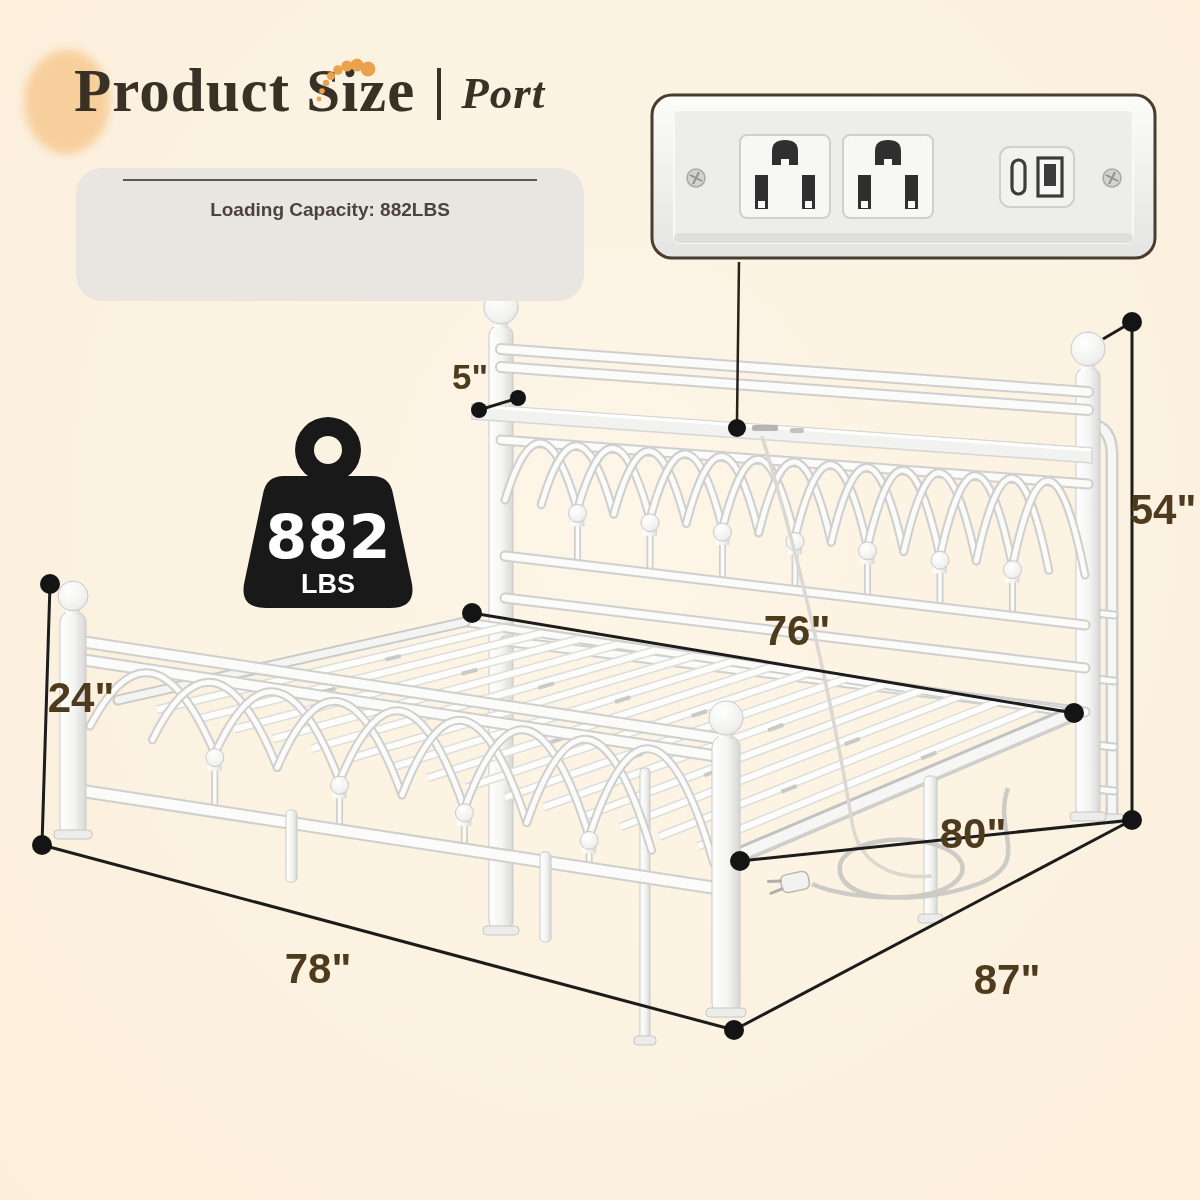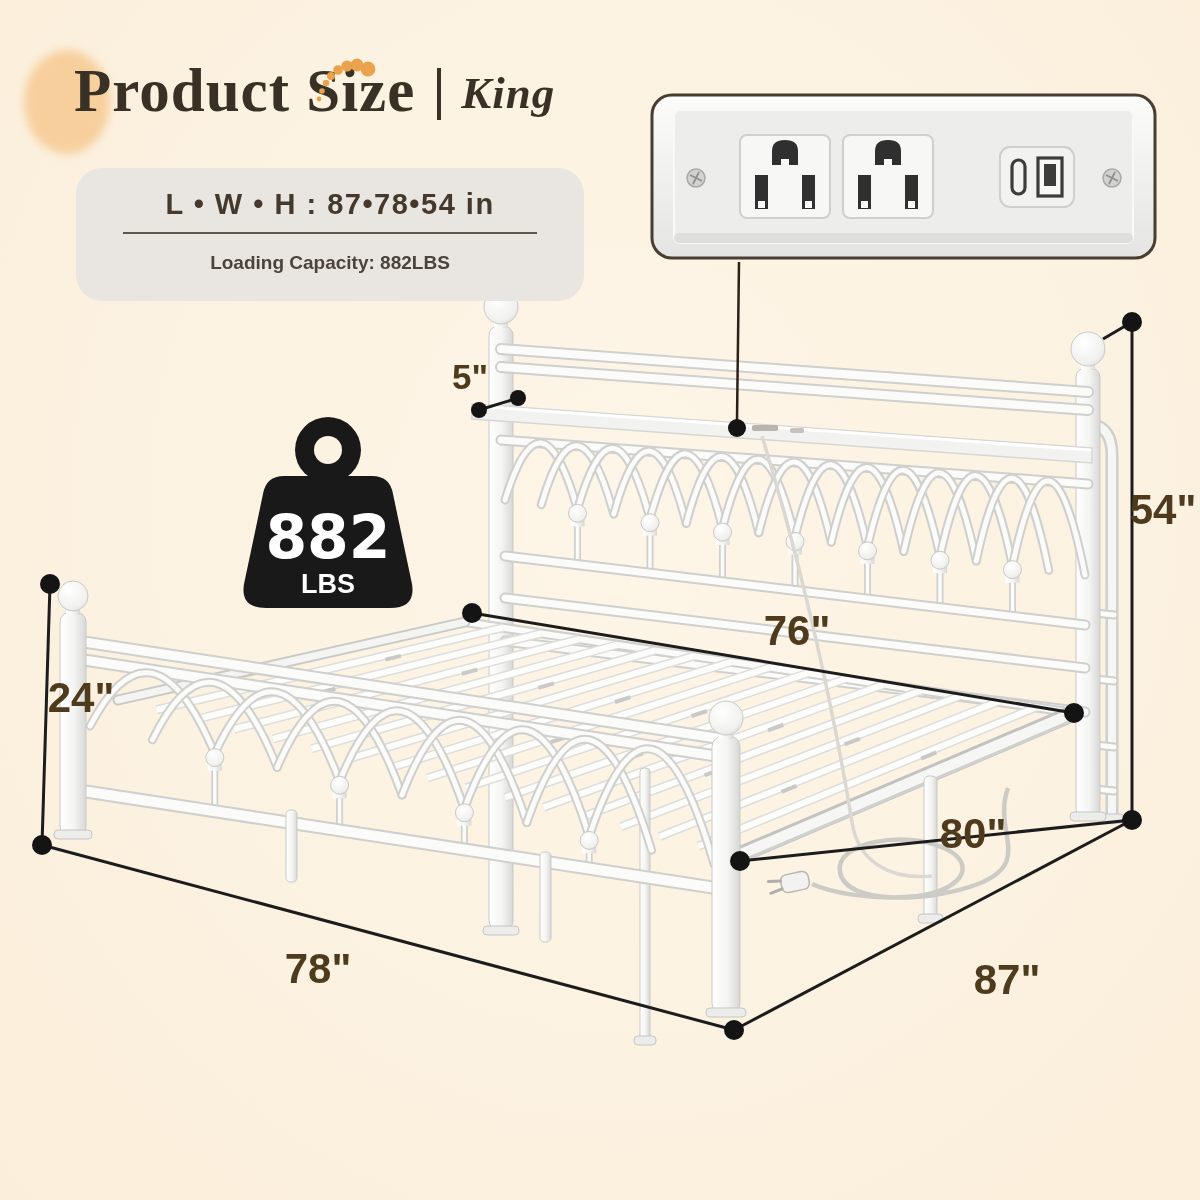--- a/index.html
+++ b/index.html
@@ -43,38 +43,37 @@
   .dim-label.small{font-size:35px;}
 </style>
 </head>
 <body>
 
 <div id="peach-blob" class="abs"></div>
 
 <div id="title-row" class="abs">
   <div id="title-main">Product Size</div>
   <div id="title-bar"></div>
-  <div id="title-variant">King</div>
+  <div id="title-variant">Port</div>
 </div>
 
 <svg id="dots-swoosh" class="abs" width="72" height="52" viewBox="0 0 72 52">
   <g fill="#eaa24c">
     <circle cx="9" cy="45" r="2.4"></circle>
       <circle cx="12" cy="37" r="2.8"></circle>
     <circle cx="16" cy="29" r="3.2"></circle>
       <circle cx="21" cy="22" r="4"></circle>
     <circle cx="28" cy="16" r="4.8"></circle>
       <circle cx="37" cy="12" r="5.6"></circle>
     <circle cx="47" cy="11" r="6.4"></circle>
       <circle cx="58" cy="15" r="7.4"></circle>
   </g>
 </svg>
 
 <div id="spec-card" class="abs">
-  <div id="spec-dims">L • W • H : 87•78•54 in</div>
   <hr id="spec-rule">
   <div id="spec-cap">Loading Capacity: 882LBS</div>
 </div>
 
 <svg id="outlet-panel" class="abs" viewBox="0 0 507 167">
   <defs>
     <linearGradient id="plateGrad" x1="0" y1="0" x2="0" y2="1">
       <stop offset="0" stop-color="#fcfcfa"></stop>
         <stop offset="1" stop-color="#e4e4e2"></stop>
     </linearGradient>

